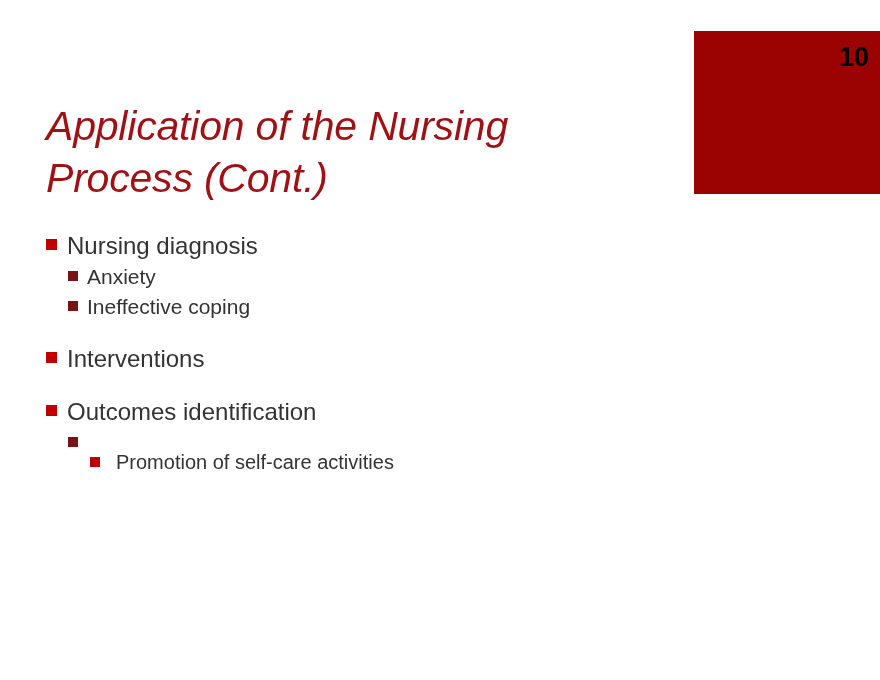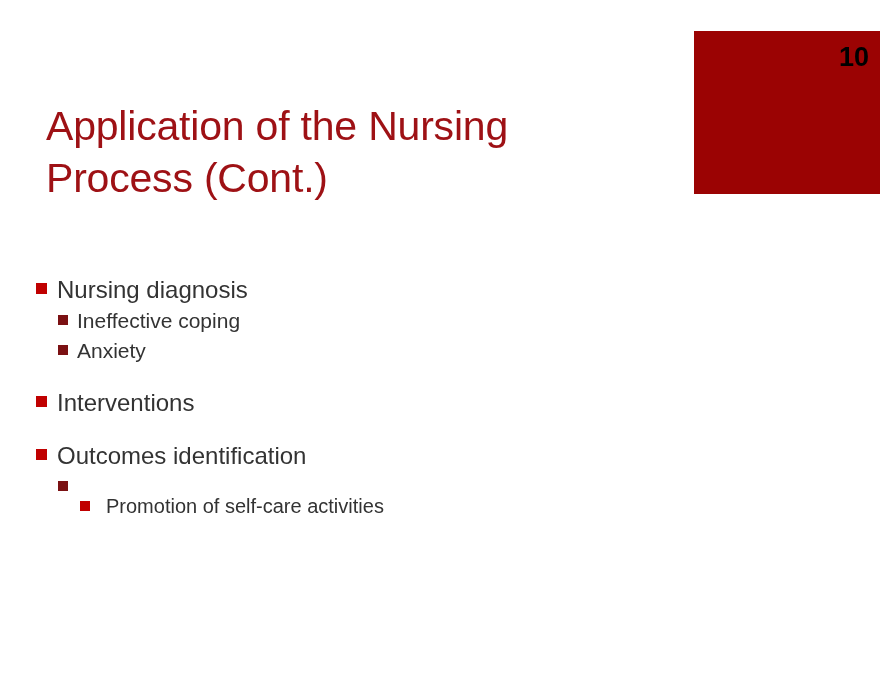--- a/index.html
+++ b/index.html
@@ -43,29 +43,29 @@
   .slide-title {
     position: absolute;
     left: 46px;
     top: 100px;
     width: 600px;
     font-size: 41px;
     line-height: 52px;
     color: #9e1115;
     font-weight: normal;
     letter-spacing: -0.2px;
+    font-style: italic;
   }
 
   
   .body-list {
     position: absolute;
-    left: 36px;
+    left: 46px;
     top: 230px;
     width: 780px;
-    margin-top: 44px;
   }
   .bullet-row {
     display: flex;
     align-items: flex-start;
     color: #333333;
   }
   .bullet-mark {
     flex: 0 0 auto;
     display: inline-block;
   }
@@ -145,25 +145,25 @@
     <div>Process (Cont.)</div>
   </div>
 
   <div class="body-list">
       <div class="bullet-row lvl1">
         <span class="bullet-mark"></span>
         <span class="bullet-text">Nursing diagnosis</span>
       </div>
       <div class="bullet-row lvl2">
         <span class="bullet-mark"></span>
-        <span class="bullet-text">Ineffective coping</span>
+        <span class="bullet-text">Anxiety</span>
       </div>
       <div class="bullet-row lvl2">
         <span class="bullet-mark"></span>
-        <span class="bullet-text">Anxiety</span>
+        <span class="bullet-text">Ineffective coping</span>
       </div>
       <div class="bullet-row lvl1 group-gap">
         <span class="bullet-mark"></span>
         <span class="bullet-text">Interventions</span>
       </div>
       <div class="bullet-row lvl1 group-gap">
         <span class="bullet-mark"></span>
         <span class="bullet-text">Outcomes identification</span>
       </div>
       <div class="bullet-row lvl2">

